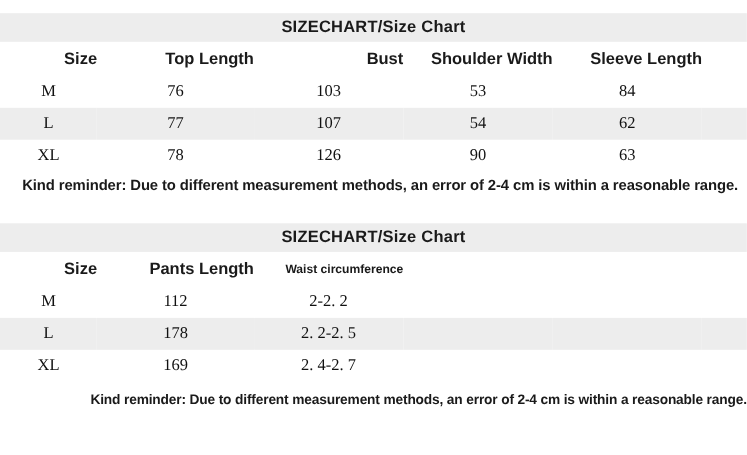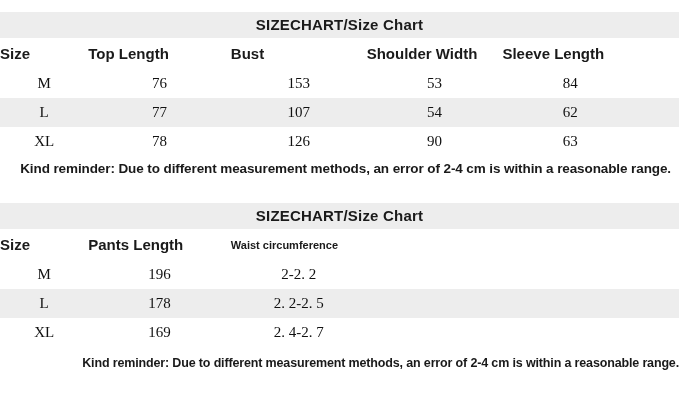--- a/index.html
+++ b/index.html
@@ -25,21 +25,21 @@
   table{
     width:100%;
     border-collapse:collapse;
     table-layout:fixed;
     border:none;
   }
   col.c1{width:13%;} col.c2{width:21%;} col.c3{width:20%;}
   col.c4{width:20%;} col.c5{width:20%;} col.c6{width:6%;}
   th{
     font-weight:bold;font-size:15px;
-    height:31px;text-align:left;
+    height:31px;text-align:right;
     padding:0;white-space:nowrap;
   }
   td{
     font-family:"Liberation Serif",serif;
     font-size:15px;color:#111;
     height:29px;text-align:center;
     padding:0;white-space:nowrap;
   }
   tbody tr:nth-child(2){background:var(--stripe);}
   .block-2 th:nth-child(3){font-size:11px;}
@@ -83,21 +83,21 @@
             <th>Bust</th>
             <th>Shoulder Width</th>
             <th>Sleeve Length</th>
             <th></th>
           </tr>
       </thead>
       <tbody>
           <tr>
             <td>M</td>
             <td>76</td>
-            <td>153</td>
+            <td>103</td>
             <td>53</td>
             <td>84</td>
             <td></td>
           </tr>
           <tr>
             <td>L</td>
             <td>77</td>
             <td>107</td>
             <td>54</td>
             <td>62</td>
@@ -133,21 +133,21 @@
             <th>Pants Length</th>
             <th>Waist circumference</th>
             <th></th>
             <th></th>
             <th></th>
           </tr>
       </thead>
       <tbody>
           <tr>
             <td>M</td>
-            <td>196</td>
+            <td>112</td>
             <td>2-2. 2</td>
             <td></td>
             <td></td>
             <td></td>
           </tr>
           <tr>
             <td>L</td>
             <td>178</td>
             <td>2. 2-2. 5</td>
             <td></td>

